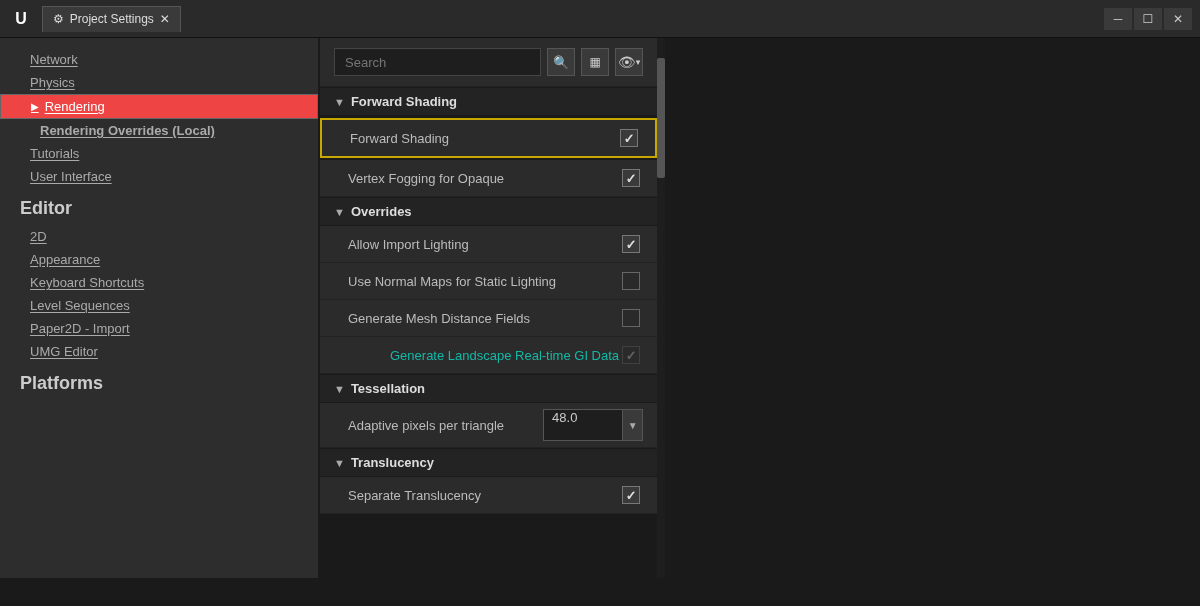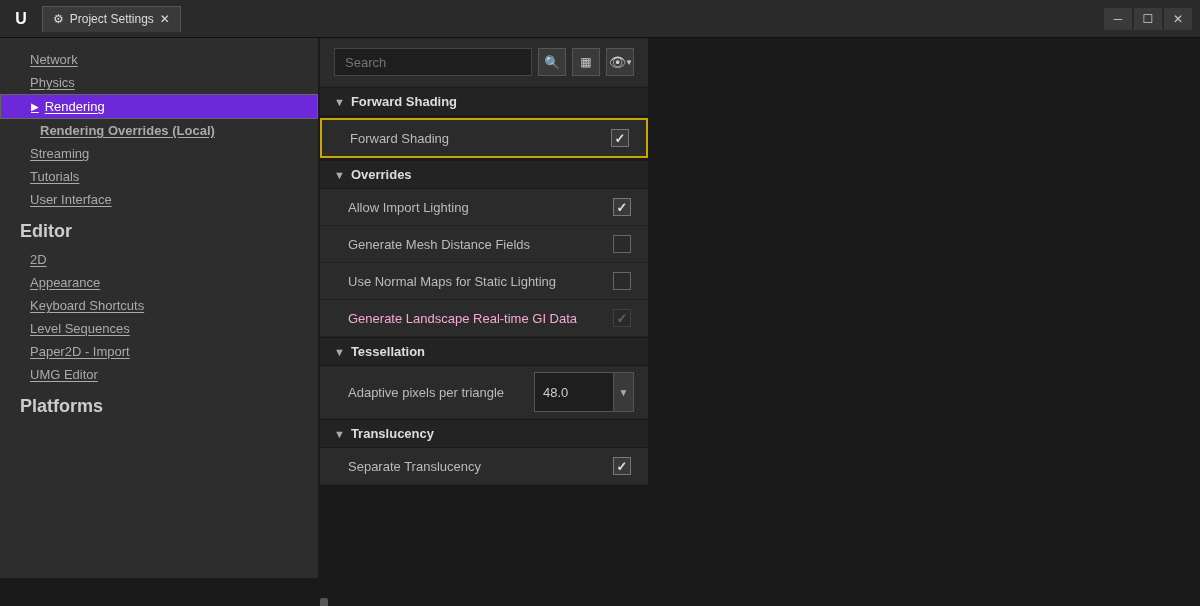--- a/index.html
+++ b/index.html
@@ -88,21 +88,21 @@
       display: flex;
       align-items: center;
       padding: 4px 12px 4px 30px;
       cursor: pointer;
       color: #aaa;
       font-size: 13px;
       text-decoration: underline;
       text-underline-offset: 2px;
     }
     .sidebar-item.active {
-      background: #6d28d9;
+      background: #ef4444;
       color: #fff;
       border: 1px solid #666;
     }
     .sidebar-item.active::before {
       content: '▶';
       margin-right: 6px;
       font-size: 10px;
       color: #fff;
     }
     .search-bar {
@@ -185,21 +185,21 @@
     .settings-row.highlighted {
       border: 2px solid #c8a800;
       background: #2b2b2b;
       margin: 2px 0;
     }
     .row-label {
       flex: 1;
       color: #bbb;
       font-size: 13px;
     }
-    .row-label.disabled { color: #f9a8d4; }
+    .row-label.disabled { color: #14b8a6; margin-left: 42px; }
     .checkbox-container {
       display: flex;
       align-items: center;
       justify-content: center;
       width: 24px;
       height: 24px;
     }
     .checkbox {
       width: 18px;
       height: 18px;
@@ -226,24 +226,23 @@
       border: 1px solid #555;
       opacity: 0.5;
     }
     .checkbox.disabled.checked::after {
       content: '✓';
       color: #999;
       font-size: 13px;
     }
     .number-input {
       display: flex;
-      align-items: center;
       background: #1e1e1e;
       border: 1px solid #555;
-      height: 40px;
+      height: 32px;
       min-width: 100px;
     }
     .number-val {
       flex: 1;
       padding: 0 8px;
       color: #ccc;
       font-size: 13px;
     }
     .number-arrow {
       width: 20px;
@@ -266,21 +265,20 @@
       width: 8px;
       height: 120px;
       background: #555;
       position: absolute;
       top: 20px;
       border-radius: 2px;
     }
     .content-with-scroll {
       display: flex;
       height: 100%;
-      flex-direction: column;
     }
     .content-inner {
       flex: 1;
       overflow: hidden;
     }
     ::-webkit-scrollbar { width: 8px; }
     ::-webkit-scrollbar-track { background: #1e1e1e; }
     ::-webkit-scrollbar-thumb { background: #555; }
   </style>
 </head>
@@ -315,23 +313,20 @@
     </div>
 
     <div class="sidebar-item active">
       <span>Rendering</span>
     </div>
 
     <div class="sidebar-item" style="padding-left:40px;font-weight:bold;">
       <span>Rendering Overrides (Local)</span>
     </div>
 
-    <div class="sidebar-item">
-      <span>Streaming</span>
-    </div>
 
     <div class="sidebar-item">
       <span>Tutorials</span>
     </div>
 
     <div class="sidebar-item">
       <span>User Interface</span>
     </div>
 
     <div class="sidebar-section-title">Editor</div>
@@ -373,42 +368,48 @@
         <span>Forward Shading</span>
       </div>
 
       <div class="settings-row highlighted">
         <span class="row-label">Forward Shading</span>
         <div class="checkbox-container">
           <div class="checkbox checked"></div>
         </div>
       </div>
 
+      <div class="settings-row">
+        <span class="row-label">Vertex Fogging for Opaque</span>
+        <div class="checkbox-container">
+          <div class="checkbox checked"></div>
+        </div>
+      </div>
 
       <div class="section-header">
         <span class="arrow">▼</span>
         <span>Overrides</span>
       </div>
 
       <div class="settings-row">
         <span class="row-label">Allow Import Lighting</span>
         <div class="checkbox-container">
           <div class="checkbox checked"></div>
         </div>
       </div>
 
       <div class="settings-row">
+        <span class="row-label">Use Normal Maps for Static Lighting</span>
+        <div class="checkbox-container">
+          <div class="checkbox unchecked"></div>
+        </div>
+      </div>
+
+      <div class="settings-row">
         <span class="row-label">Generate Mesh Distance Fields</span>
-        <div class="checkbox-container">
-          <div class="checkbox unchecked"></div>
-        </div>
-      </div>
-
-      <div class="settings-row">
-        <span class="row-label">Use Normal Maps for Static Lighting</span>
         <div class="checkbox-container">
           <div class="checkbox unchecked"></div>
         </div>
       </div>
 
       <div class="settings-row">
         <span class="row-label disabled">Generate Landscape Real-time GI Data</span>
         <div class="checkbox-container">
           <div class="checkbox disabled checked"></div>
         </div>

